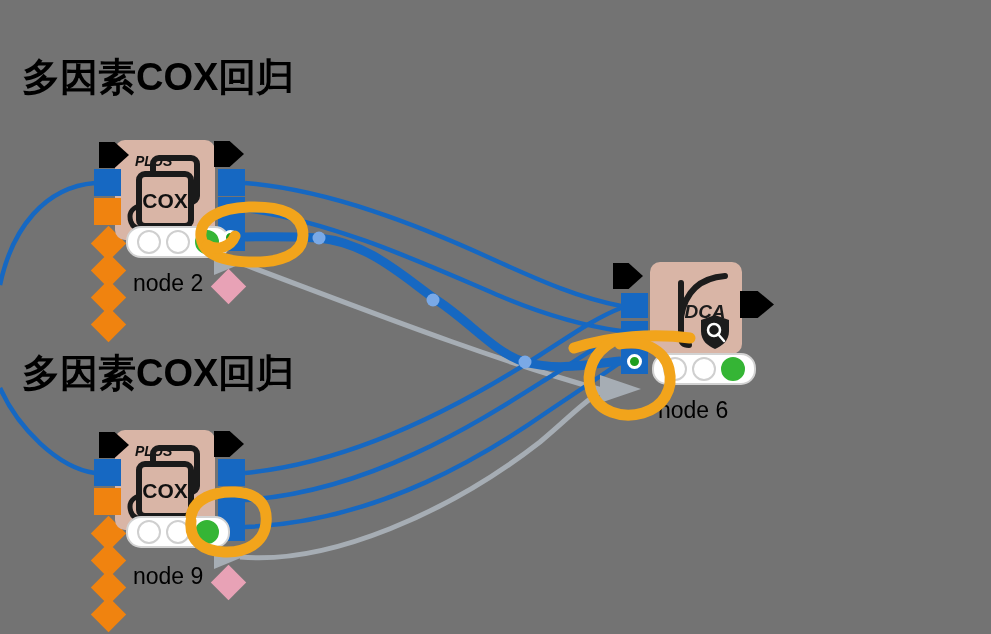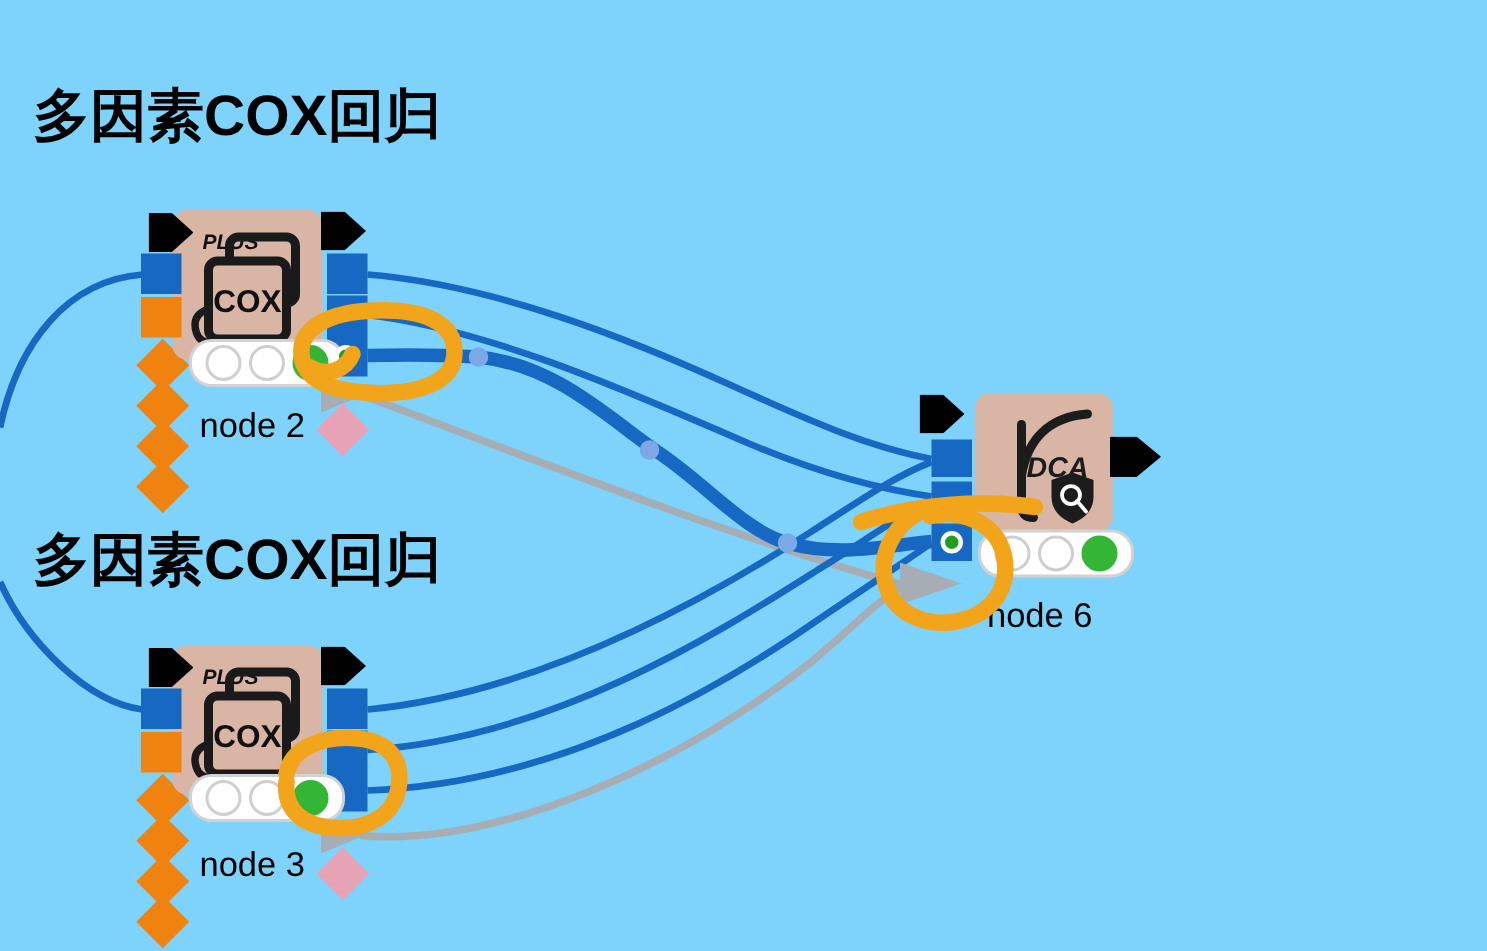--- a/index.html
+++ b/index.html
@@ -1,16 +1,16 @@
 <!DOCTYPE html>
 <html><head>
 <meta charset="utf-8">
 <style>
   html,body{margin:0;padding:0;background:#fff;}
-  .canvas{position:relative;width:991px;height:634px;background:#7dd3fc;overflow:hidden;
+  .canvas{position:relative;width:991px;height:634px;background:#737373;overflow:hidden;
           font-family:"Liberation Sans","DejaVu Sans",sans-serif;}
   svg.layer{position:absolute;left:0;top:0;width:991px;height:634px;}
   .wires{z-index:1;}
   .overlay{z-index:6;pointer-events:none;}
   .wf-title{position:absolute;z-index:2;color:#000;font-weight:700;white-space:nowrap;}
   #title1{left:22px;top:52px;font-size:38px;}
   #title2{left:22px;top:348px;font-size:38px;}
   #title3{left:448px;top:186px;font-size:40px;}
   .node-body{position:absolute;z-index:3;background:#d9b5a6;border-radius:10px;
              display:flex;align-items:center;justify-content:center;}
@@ -117,21 +117,21 @@
   <div class="port flag" style="left:214px;top:431px;"></div>
   <div class="port sq blue" style="left:218px;top:459px;"></div>
   <div class="port sq blue" style="left:218px;top:487px;"></div>
   <div class="port sq blue" style="left:218px;top:514px;"></div>
 
   <div class="tl" style="left:126px;top:516px;width:88px;height:28px;">
     <span class="lamp"></span>
     <span class="lamp"></span>
     <span class="lamp on"></span>
   </div>
-  <div class="node-label" style="left:133px;top:563px;">node 3</div>
+  <div class="node-label" style="left:133px;top:563px;">node 9</div>
   <div class="diamond d-pink" style="left:216px;top:570px;"></div>
 
   <div class="port flag" style="left:613px;top:263px;"></div>
   <div class="port sq blue" style="left:621px;top:293px;height:25px;"></div>
   <div class="port sq blue" style="left:621px;top:321px;height:25px;"></div>
   <div class="port sq blue" style="left:621px;top:349px;height:25px;"></div>
   <div class="gdot" style="left:627px;top:354px;"></div>
 
   <div class="node-body" style="left:650px;top:262px;width:92px;height:92px;">
     <svg width="86" height="86" viewBox="0 0 86 86">

